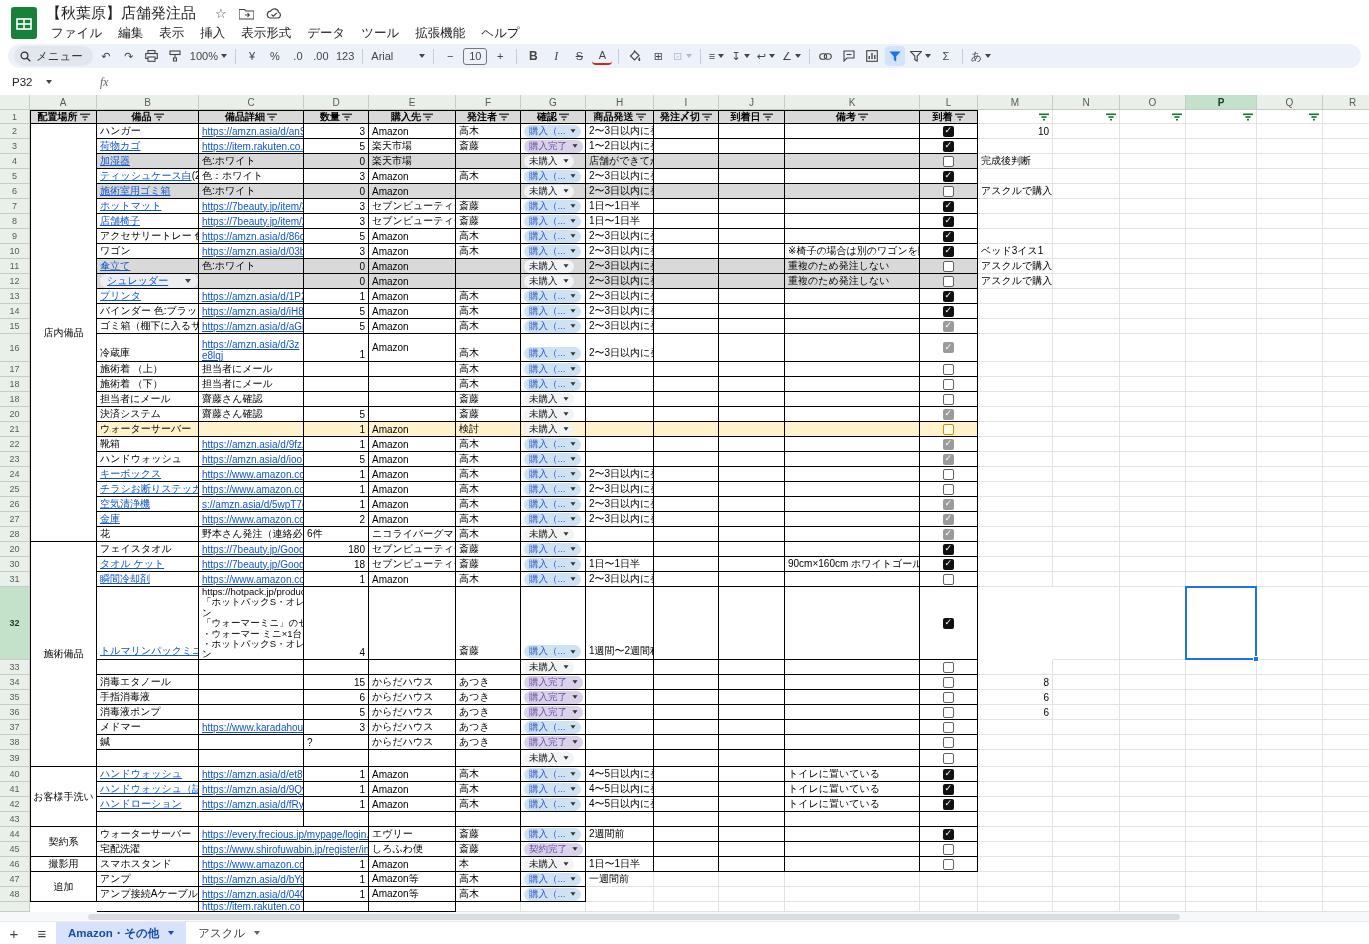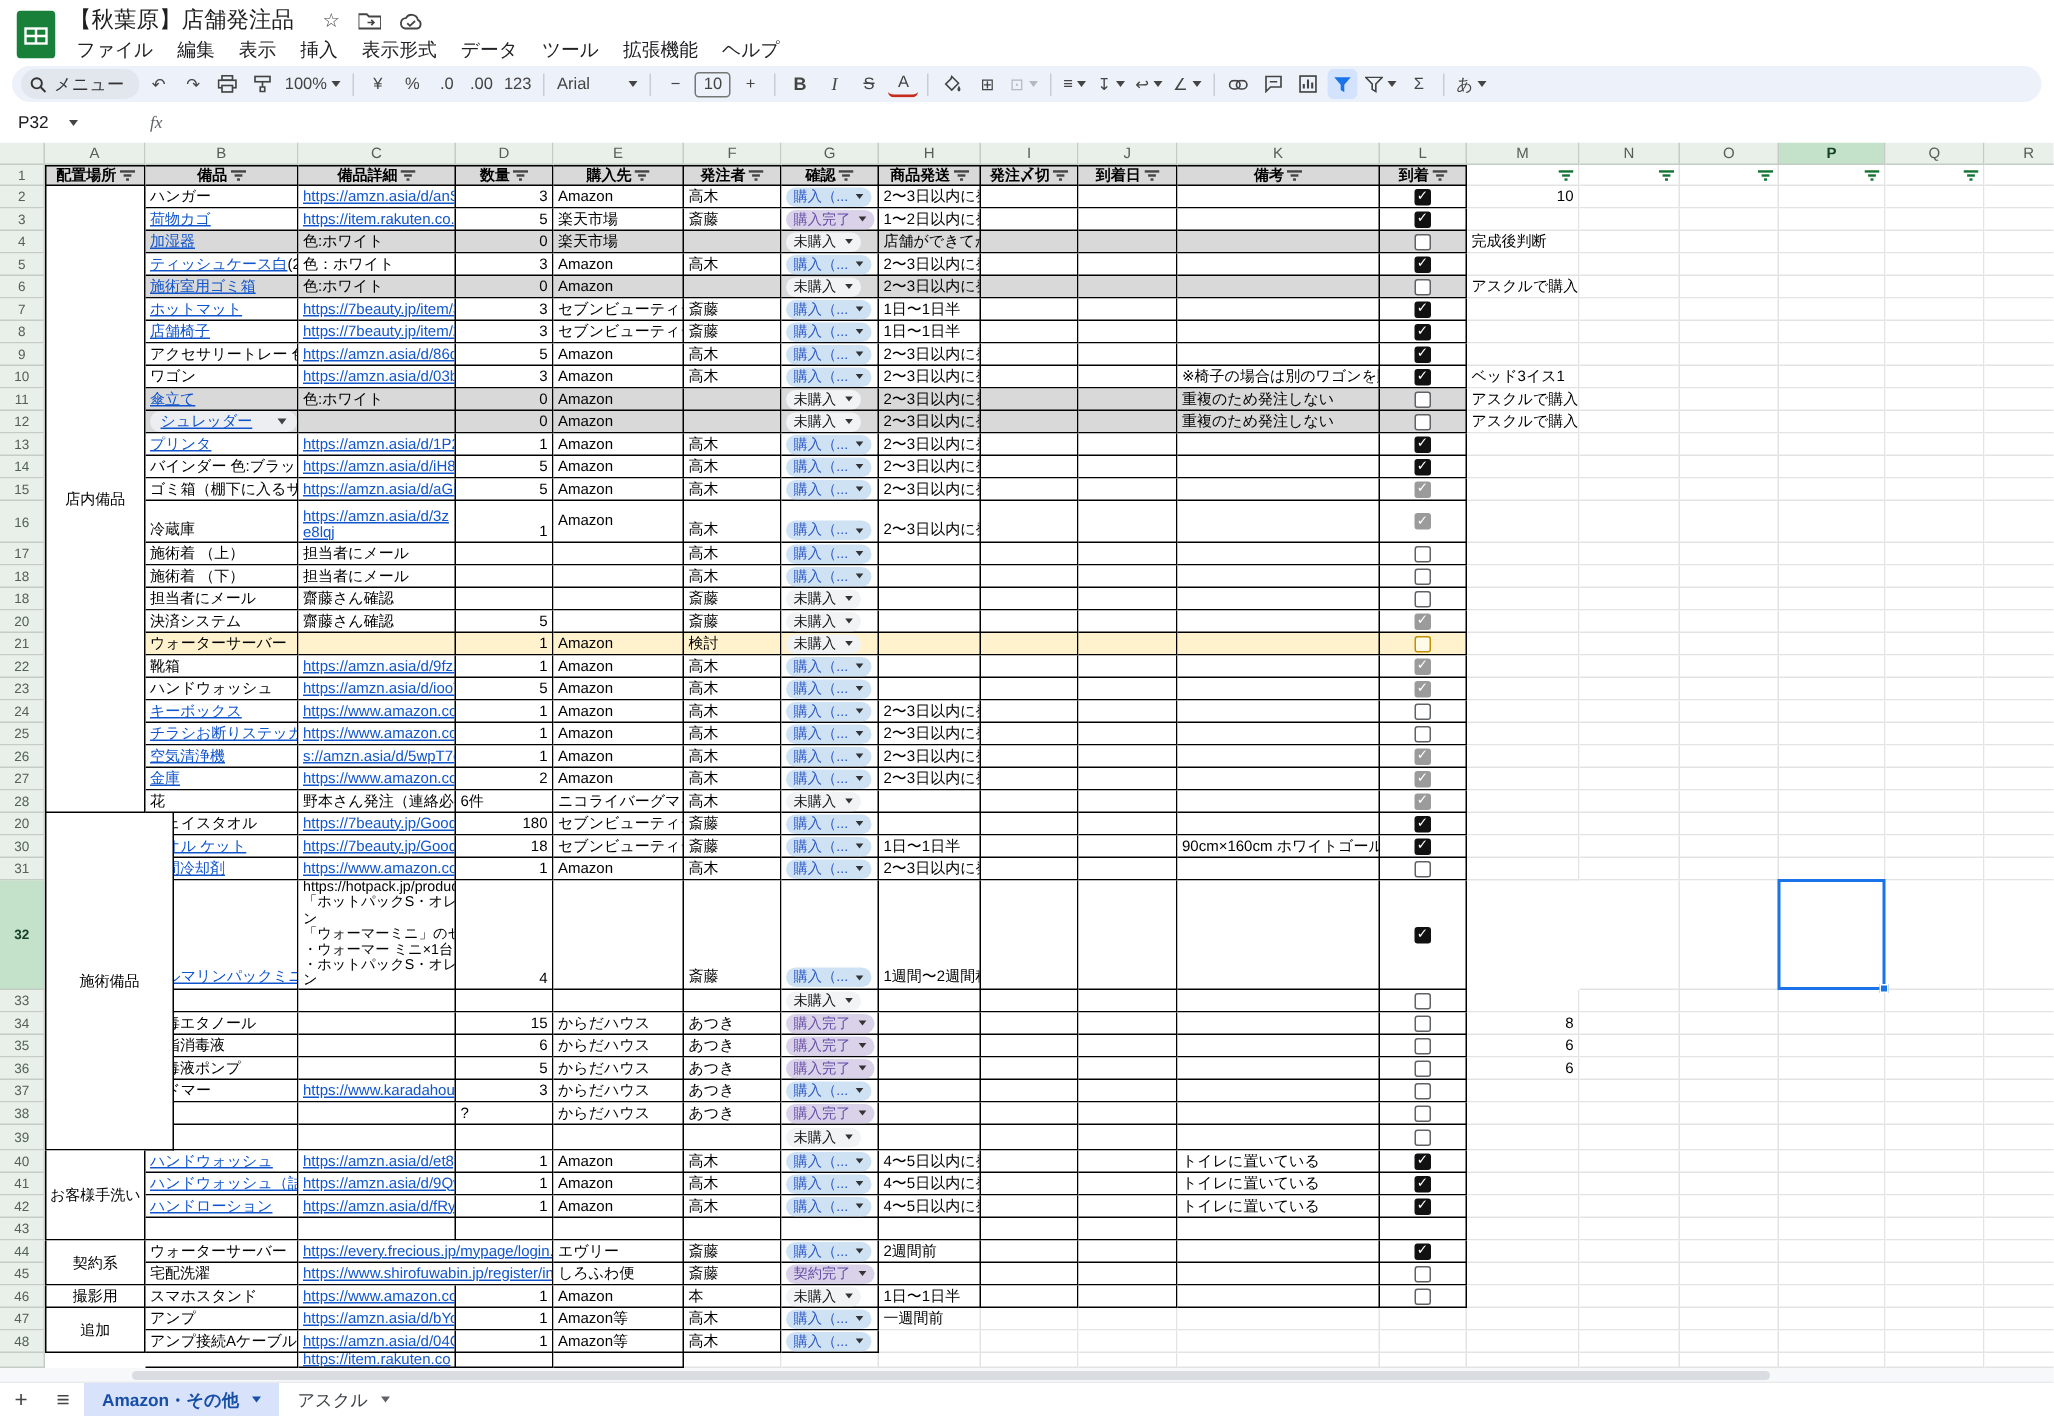--- a/index.html
+++ b/index.html
@@ -1664,21 +1664,21 @@
     <div class="cell gy" style="left: 719px; top: 807px; width: 66px; height: 10px;"></div>
     <div class="cell gy" style="left: 785px; top: 807px; width: 135px; height: 10px;"></div>
     <div class="cell gy" style="left: 920px; top: 807px; width: 58px; height: 10px;"></div>
     <div class="cell gy" style="left: 978px; top: 807px; width: 75px; height: 10px;"></div>
     <div class="cell gy" style="left: 1053px; top: 807px; width: 67px; height: 10px;"></div>
     <div class="cell gy" style="left: 1120px; top: 807px; width: 66px; height: 10px;"></div>
     <div class="cell gy" style="left: 1186px; top: 807px; width: 71px; height: 10px;"></div>
     <div class="cell gy" style="left: 1257px; top: 807px; width: 66px; height: 10px;"></div>
     <div class="cell gy" style="left: 1323px; top: 807px; width: 60px; height: 10px;"></div>
     <div class="cell bk bl" style="left: 30px; top: 29px; width: 67px; height: 418px; justify-content: center; background: rgb(255, 255, 255);">店内備品</div>
-    <div class="cell bk bl" style="left: 30px; top: 447px; width: 86px; height: 225px; justify-content: center; background: rgb(255, 255, 255);">施術備品</div>
+    <div class="cell bk bl" style="left: 30px; top: 447px; width: 67px; height: 225px; justify-content: center; background: rgb(255, 255, 255);">施術備品</div>
     <div class="cell bk bl" style="left: 30px; top: 672px; width: 67px; height: 60px; justify-content: center; background: rgb(255, 255, 255);">お客様手洗い</div>
     <div class="cell bk bl" style="left: 30px; top: 732px; width: 67px; height: 30px; justify-content: center; background: rgb(255, 255, 255);">契約系</div>
     <div class="cell bk bl" style="left: 30px; top: 762px; width: 67px; height: 15px; justify-content: center; background: rgb(255, 255, 255);">撮影用</div>
     <div class="cell bk bl" style="left: 30px; top: 777px; width: 67px; height: 30px; justify-content: center; background: rgb(255, 255, 255);">追加</div>
     <div class="" id="selbox" style="position: absolute; left: 1185px; top: 491px; width: 72px; height: 74px;"></div>
     <div class="" id="selhandle" style="position: absolute; left: 1253px; top: 561px;"></div>
   </div>
 
 <div id="hscroll">
     <div id="hthumb"></div>

